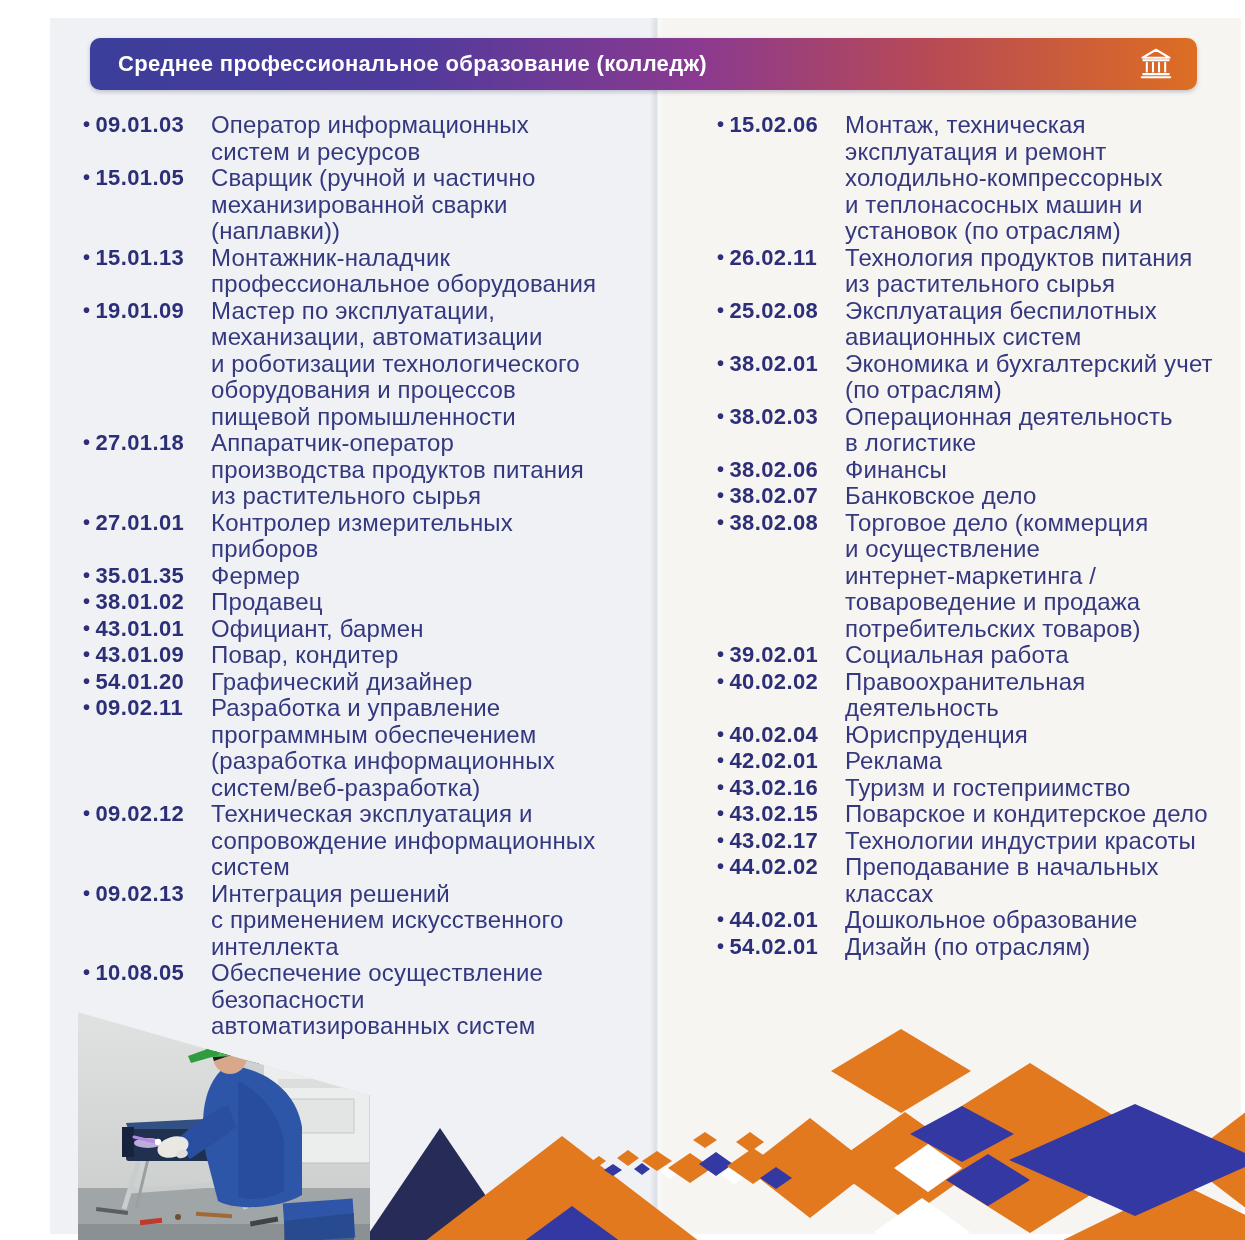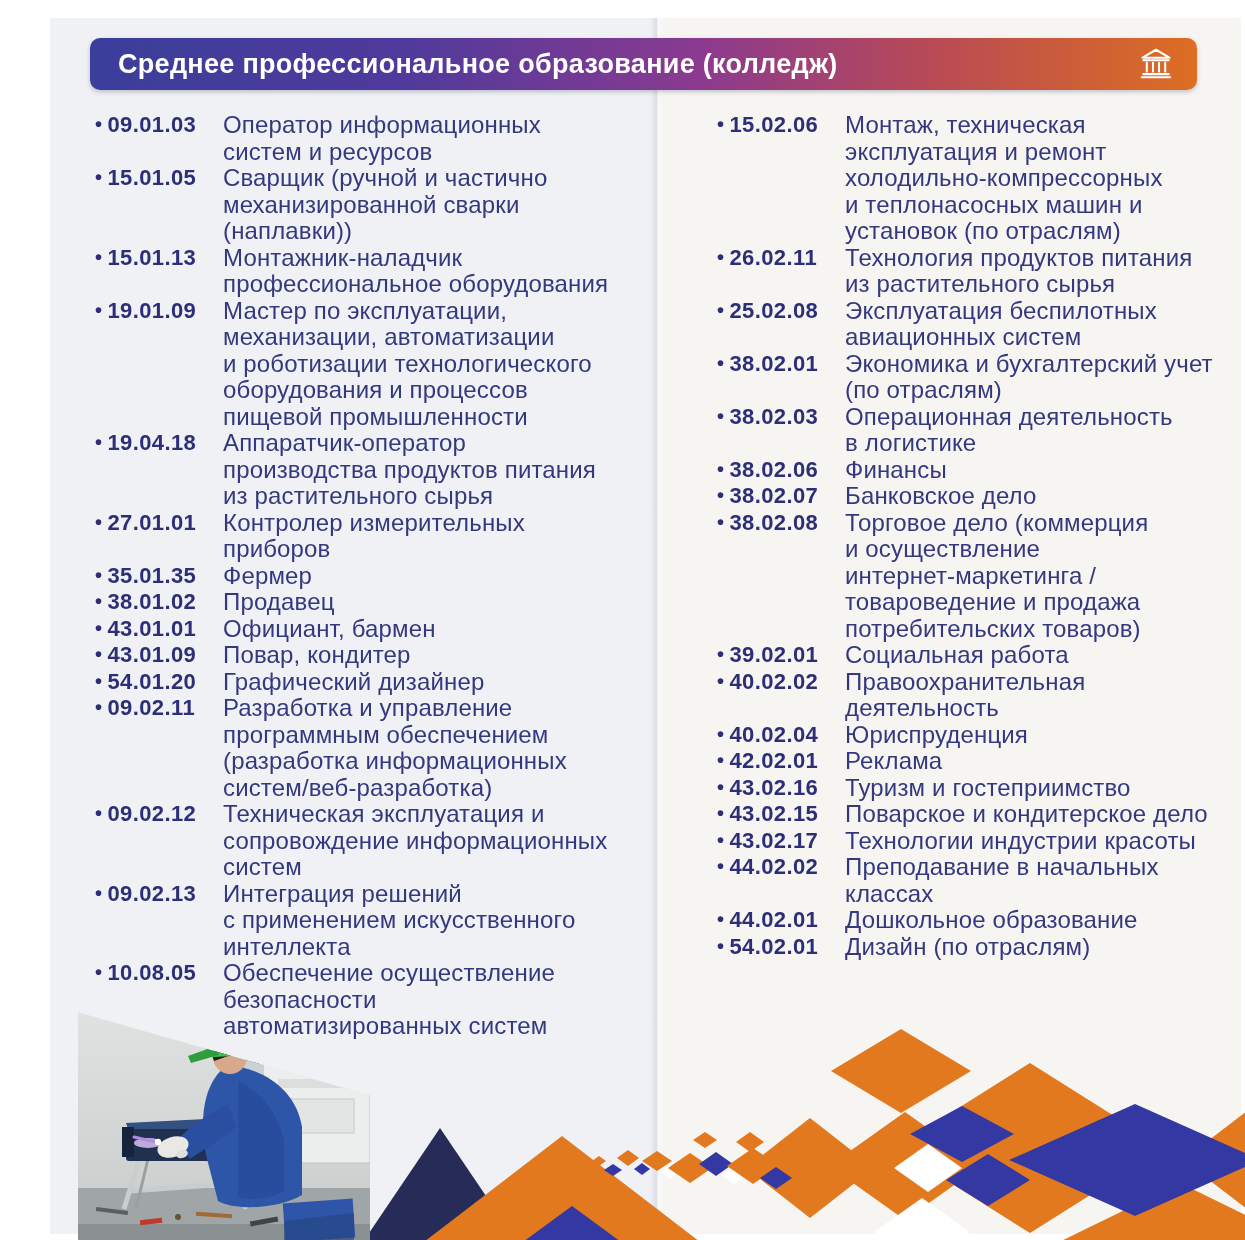--- a/index.html
+++ b/index.html
@@ -22,28 +22,28 @@
   }
   .header-bar{
     position:absolute;left:40px;top:20px;width:1107px;height:52px;
     border-radius:10px;
     background:linear-gradient(90deg, var(--header_grad_start) 0%, #4F3A9C 28%, var(--header_grad_mid) 55%, #B84A55 76%, var(--header_grad_end) 100%);
     display:flex;align-items:center;justify-content:space-between;
     padding:0 22px 0 28px;box-sizing:border-box;
     box-shadow:0 2px 4px rgba(40,40,80,0.25);
   }
   .header-title{
-    color:#ffffff;font-size:27px;font-weight:700;letter-spacing:.3px;
+    color:#ffffff;font-size:22px;font-weight:700;letter-spacing:.3px;
     white-space:nowrap;
   }
   .bank-icon{width:38px;height:38px;flex:0 0 auto;}
   .col{
     position:absolute;top:94px;width:555px;
   }
-  .col-left{left:45px;}
+  .col-left{left:33px;}
   .col-right{left:667px;}
   .item{
     display:grid;grid-template-columns:128px 1fr;
     color:var(--text_navy);
   }
   .code{
     font-weight:700;font-size:22px;line-height:26.5px;
     color:var(--code_navy);letter-spacing:.4px;white-space:nowrap;
   }
   .code::before{
@@ -102,21 +102,21 @@
       </div>
       <div class="item">
         <span class="code">19.01.09</span>
         <span class="pname">Мастер по эксплуатации,
 механизации, автоматизации
 и роботизации технологического
 оборудования и процессов
 пищевой промышленности</span>
       </div>
       <div class="item">
-        <span class="code">19.04.18</span>
+        <span class="code">27.01.18</span>
         <span class="pname">Аппаратчик-оператор
 производства продуктов питания
 из растительного сырья</span>
       </div>
       <div class="item">
         <span class="code">27.01.01</span>
         <span class="pname">Контролер измерительных
 приборов</span>
       </div>
       <div class="item">

